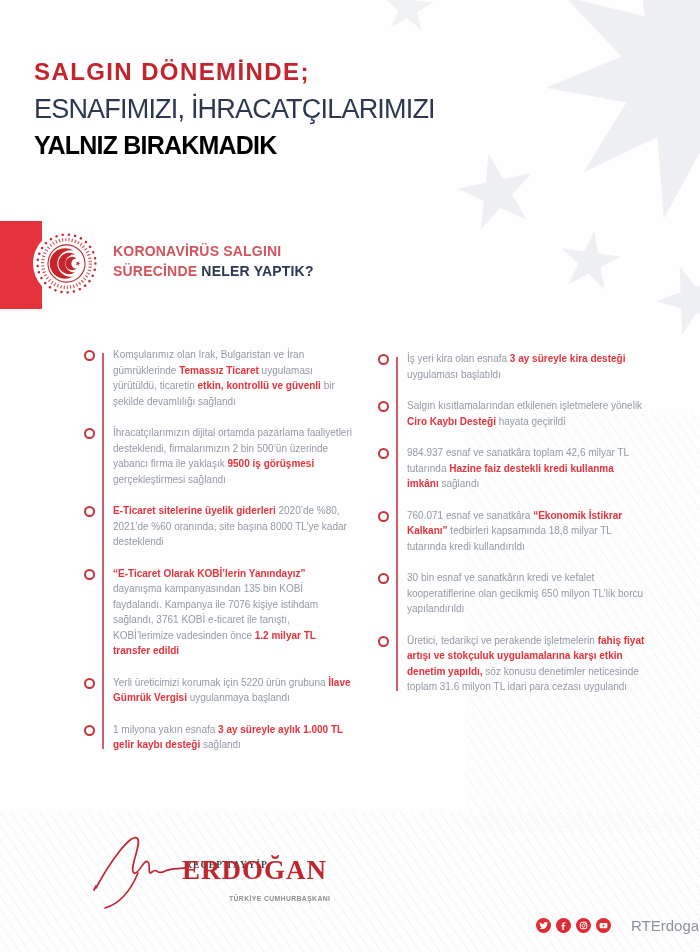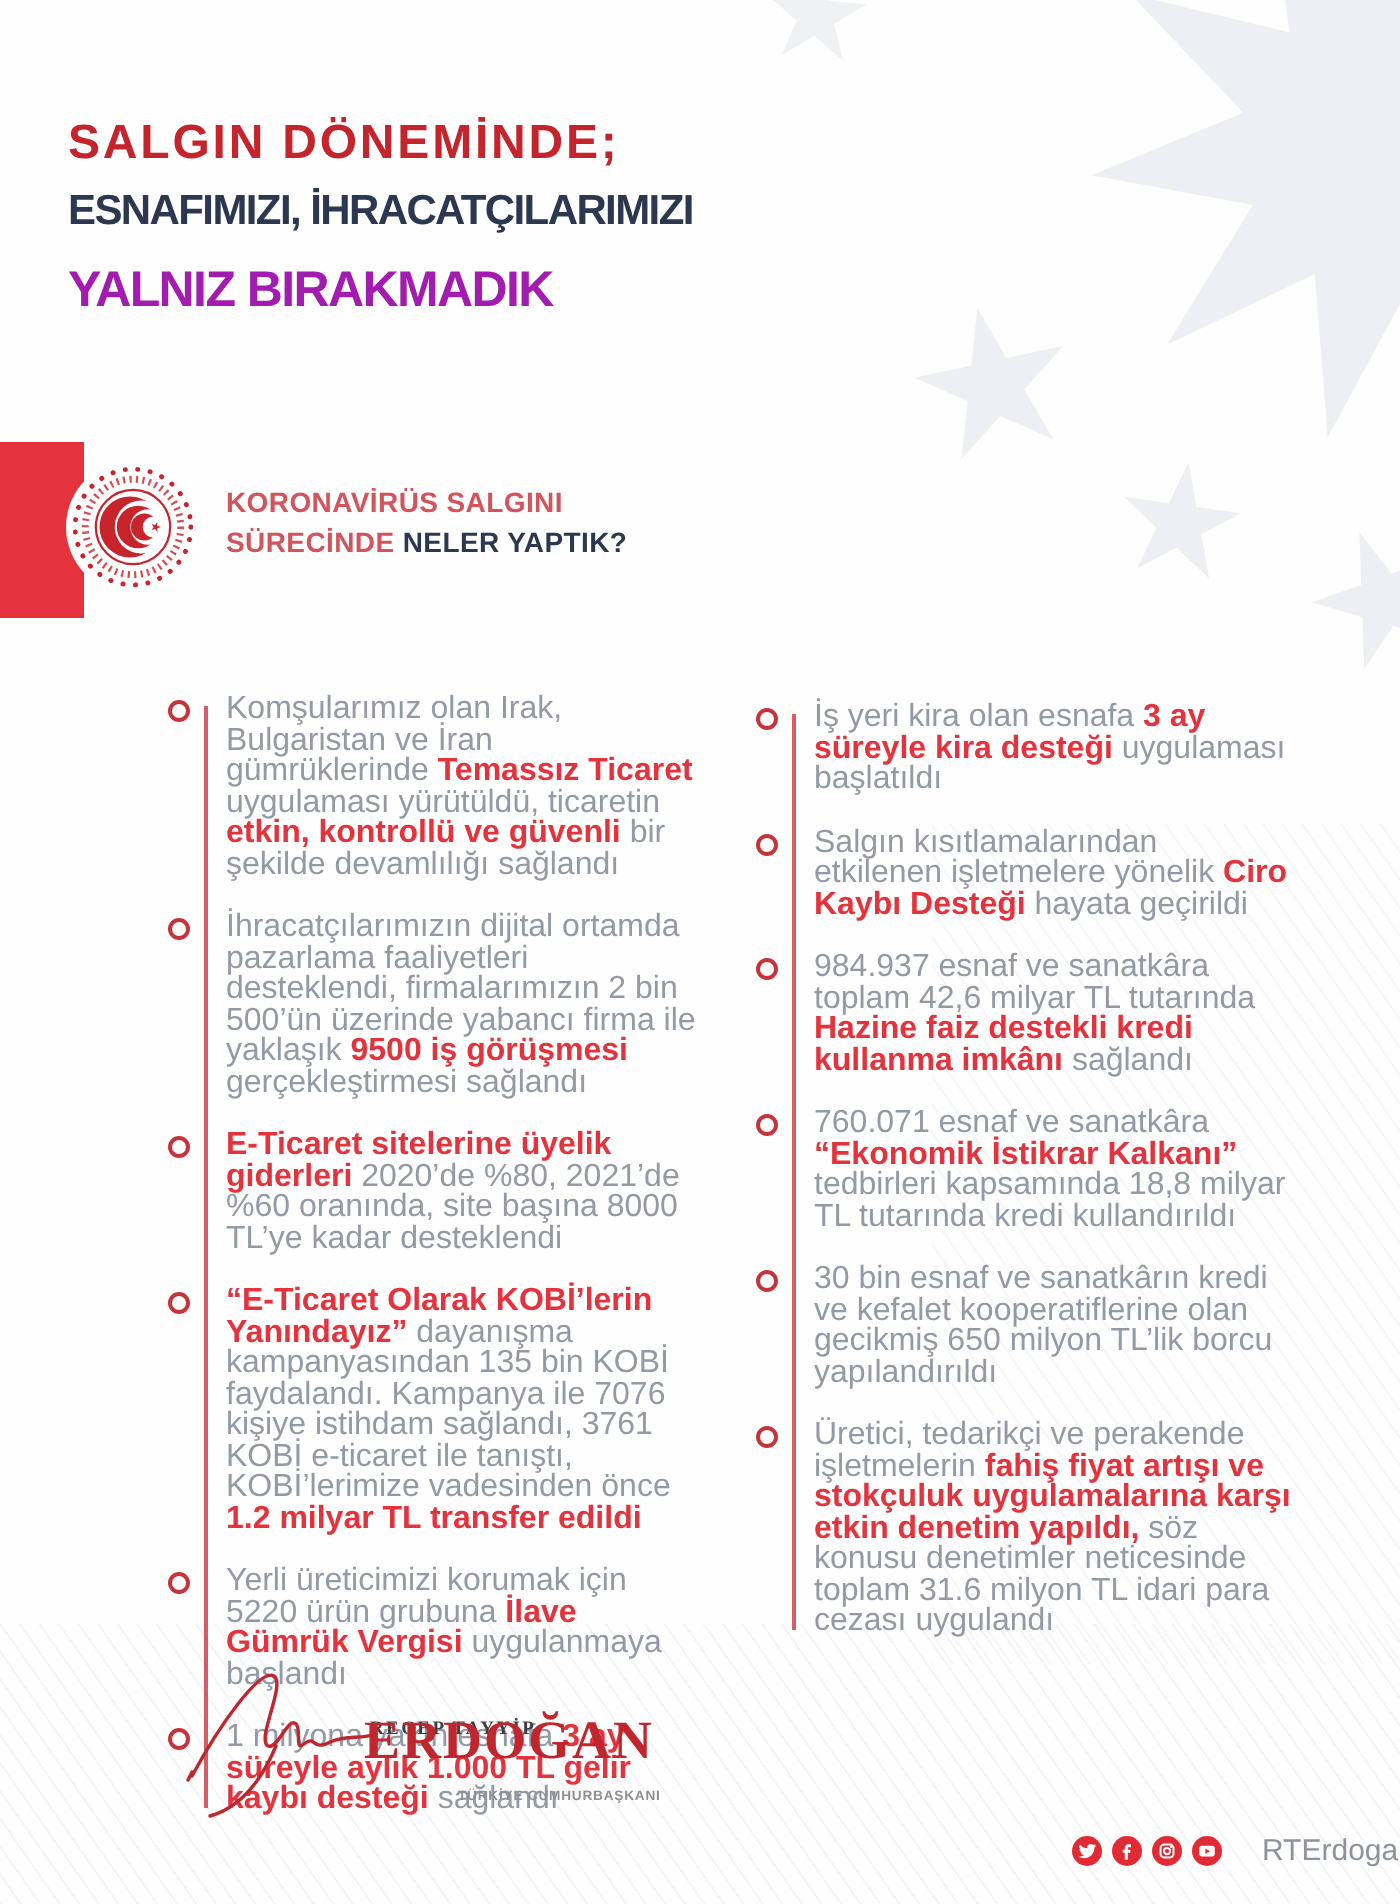--- a/index.html
+++ b/index.html
@@ -12,36 +12,36 @@
   
   .stripes{
     position:absolute;
     background:repeating-linear-gradient(55deg, rgba(125,135,150,0.08) 0 1px, rgba(0,0,0,0) 1px 8px);
   }
   .stripes-bottom{left:0;right:0;bottom:0;height:140px;}
   .stripes-right{right:0;bottom:120px;width:250px;height:420px;opacity:.8;}
 
   
   .t1{position:absolute;left:34px;top:58px;font-size:24px;font-weight:600;color:#C4242C;letter-spacing:1.4px;white-space:nowrap;}
-  .t2{position:absolute;left:34px;top:94px;font-size:21px;font-weight:700;color:#2C3850;letter-spacing:-0.8px;white-space:nowrap;}
-  .t3{position:absolute;left:34px;top:131px;font-size:25px;font-weight:800;color:#a21caf;letter-spacing:-0.8px;white-space:nowrap;}
+  .t2{position:absolute;left:34px;top:94px;font-size:27px;font-weight:400;color:#2C3850;letter-spacing:-0.8px;white-space:nowrap;}
+  .t3{position:absolute;left:34px;top:131px;font-size:25px;font-weight:800;color:#000000;letter-spacing:-0.8px;white-space:nowrap;}
 
   
   .red-block{position:absolute;left:0;top:221px;width:42px;height:88px;background:#E4333C;}
   .emblem{position:absolute;left:33px;top:230px;width:67px;height:67px;}
   .section-header{position:absolute;left:113px;top:241px;font-size:14px;font-weight:800;letter-spacing:0.2px;line-height:20px;white-space:nowrap;}
   .sh-red{color:#D2545C;}
   .sh-dark{color:#2C3850;}
 
   
   .list{position:absolute;width:268px;padding-top:3px;}
   .list-left{left:84px;top:344px;}
   .list-right{left:378px;top:348px;}
   .vline{position:absolute;left:18px;top:9px;bottom:20px;width:1.6px;background:rgba(198,40,48,0.75);}
-  .item{position:relative;padding-left:29px;margin-bottom:16px;font-size:16px;line-height:15.5px;color:#939AA5;font-weight:500;}
+  .item{position:relative;padding-left:29px;margin-bottom:16px;font-size:10px;line-height:15.5px;color:#939AA5;font-weight:500;}
   .item .dot{position:absolute;left:0;top:3px;width:7px;height:7px;border:2px solid #C7333B;border-radius:50%;background:#ffffff;display:block;}
   .item .hl{color:#E4333C;font-weight:bold;}
 
   
   .signature{position:absolute;left:92px;top:822px;width:240px;height:92px;}
   .sig-svg{position:absolute;left:0;top:4px;}
   .sig-top{position:absolute;left:93px;top:26px;font-family:"Liberation Serif","DejaVu Serif",serif;font-size:9.5px;font-weight:700;letter-spacing:1.2px;color:#3E3E42;white-space:nowrap;margin-top:12px;}
   .sig-main{position:absolute;left:90px;top:33px;font-family:"Liberation Serif","DejaVu Serif",serif;font-size:27px;font-weight:700;letter-spacing:1px;color:#C0262D;white-space:nowrap;}
   .sig-sub{position:absolute;left:137px;top:73px;font-size:6.8px;font-weight:700;letter-spacing:0.4px;color:#8F8F93;white-space:nowrap;}
 

